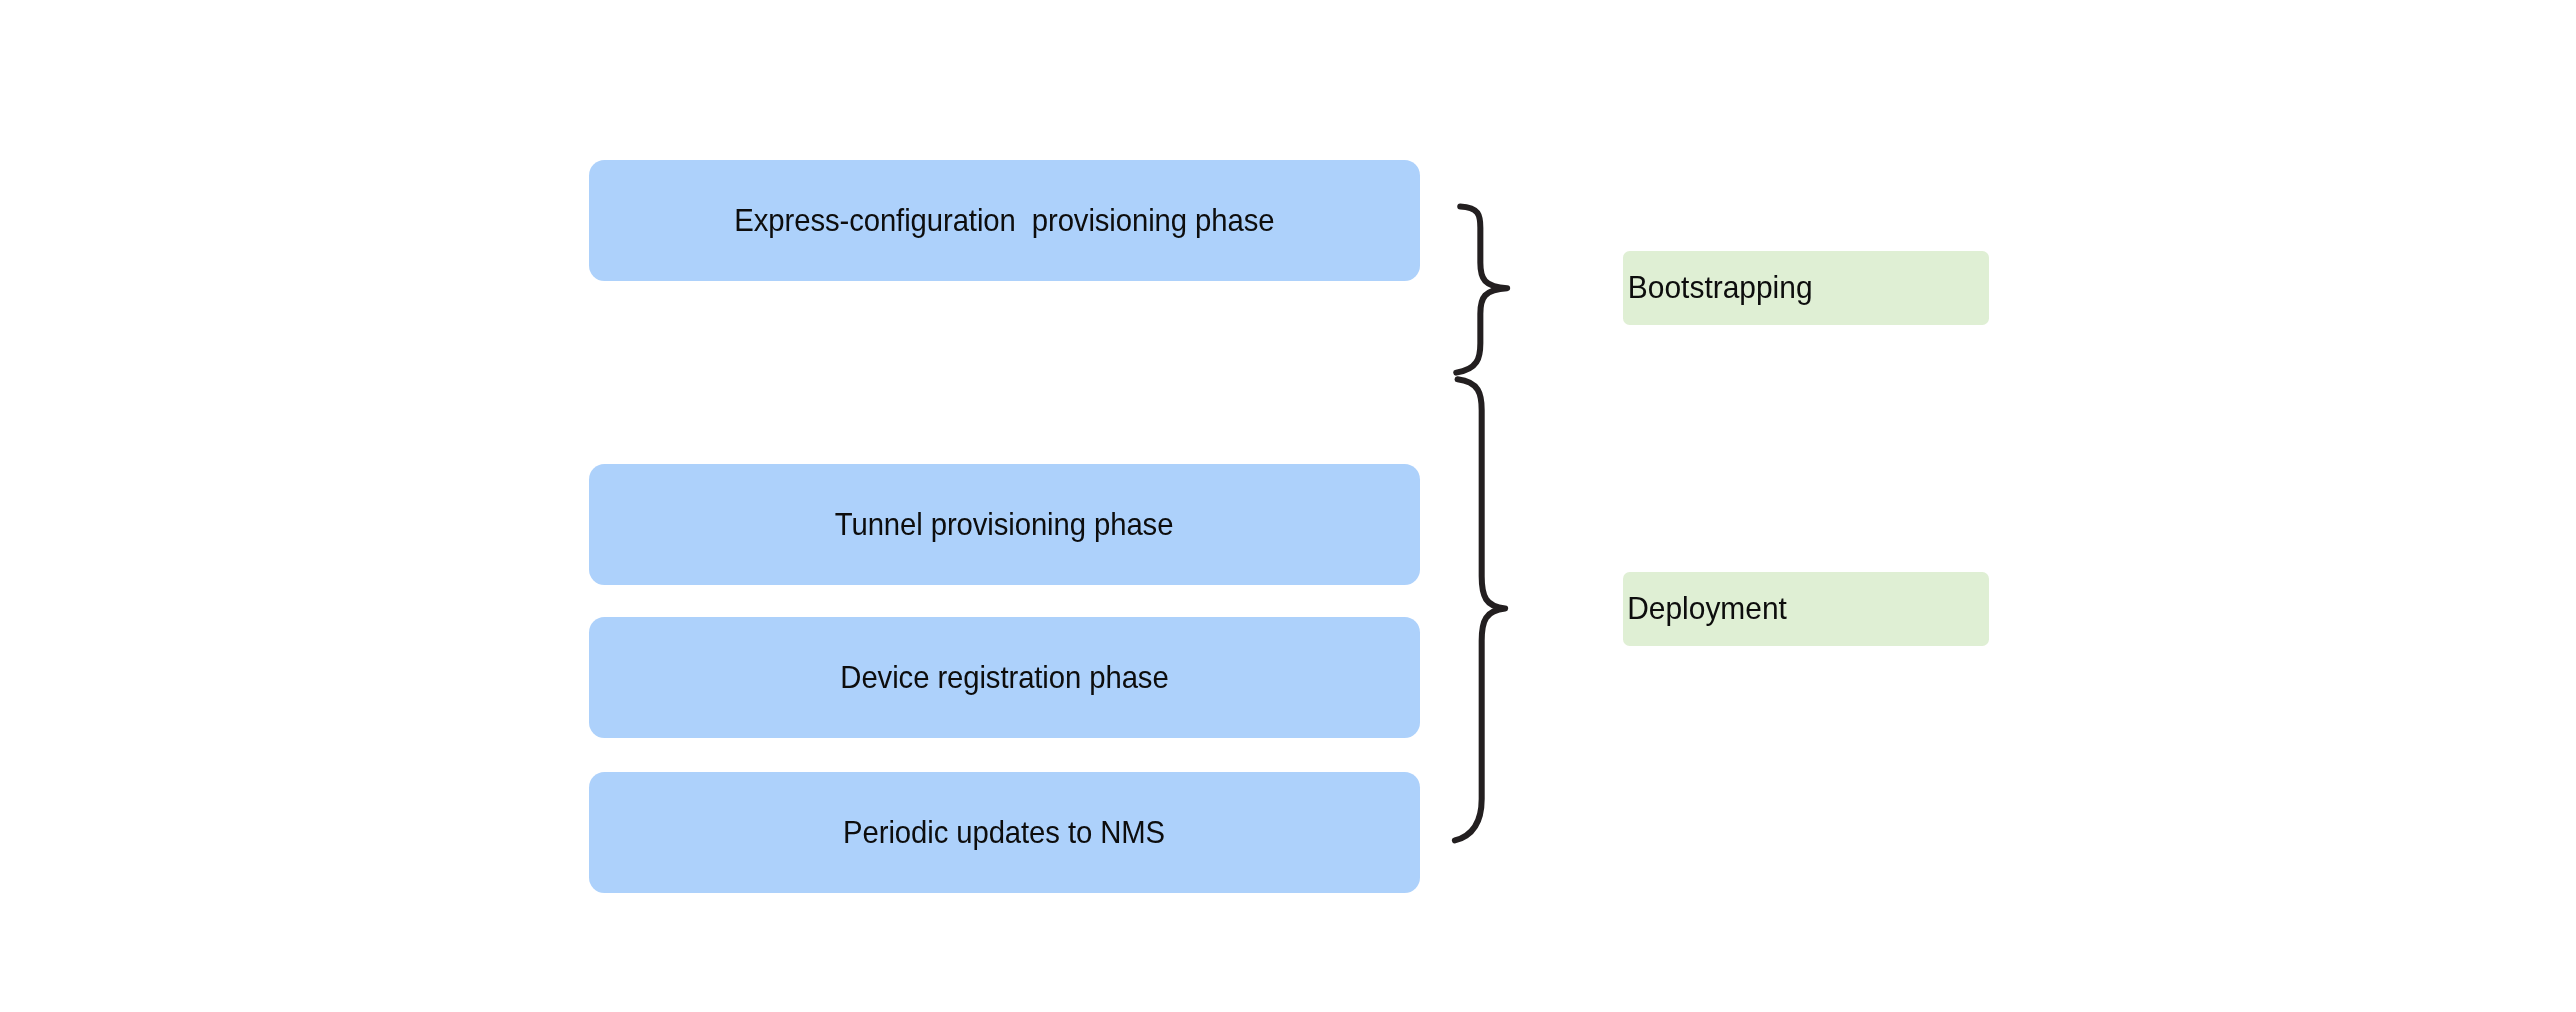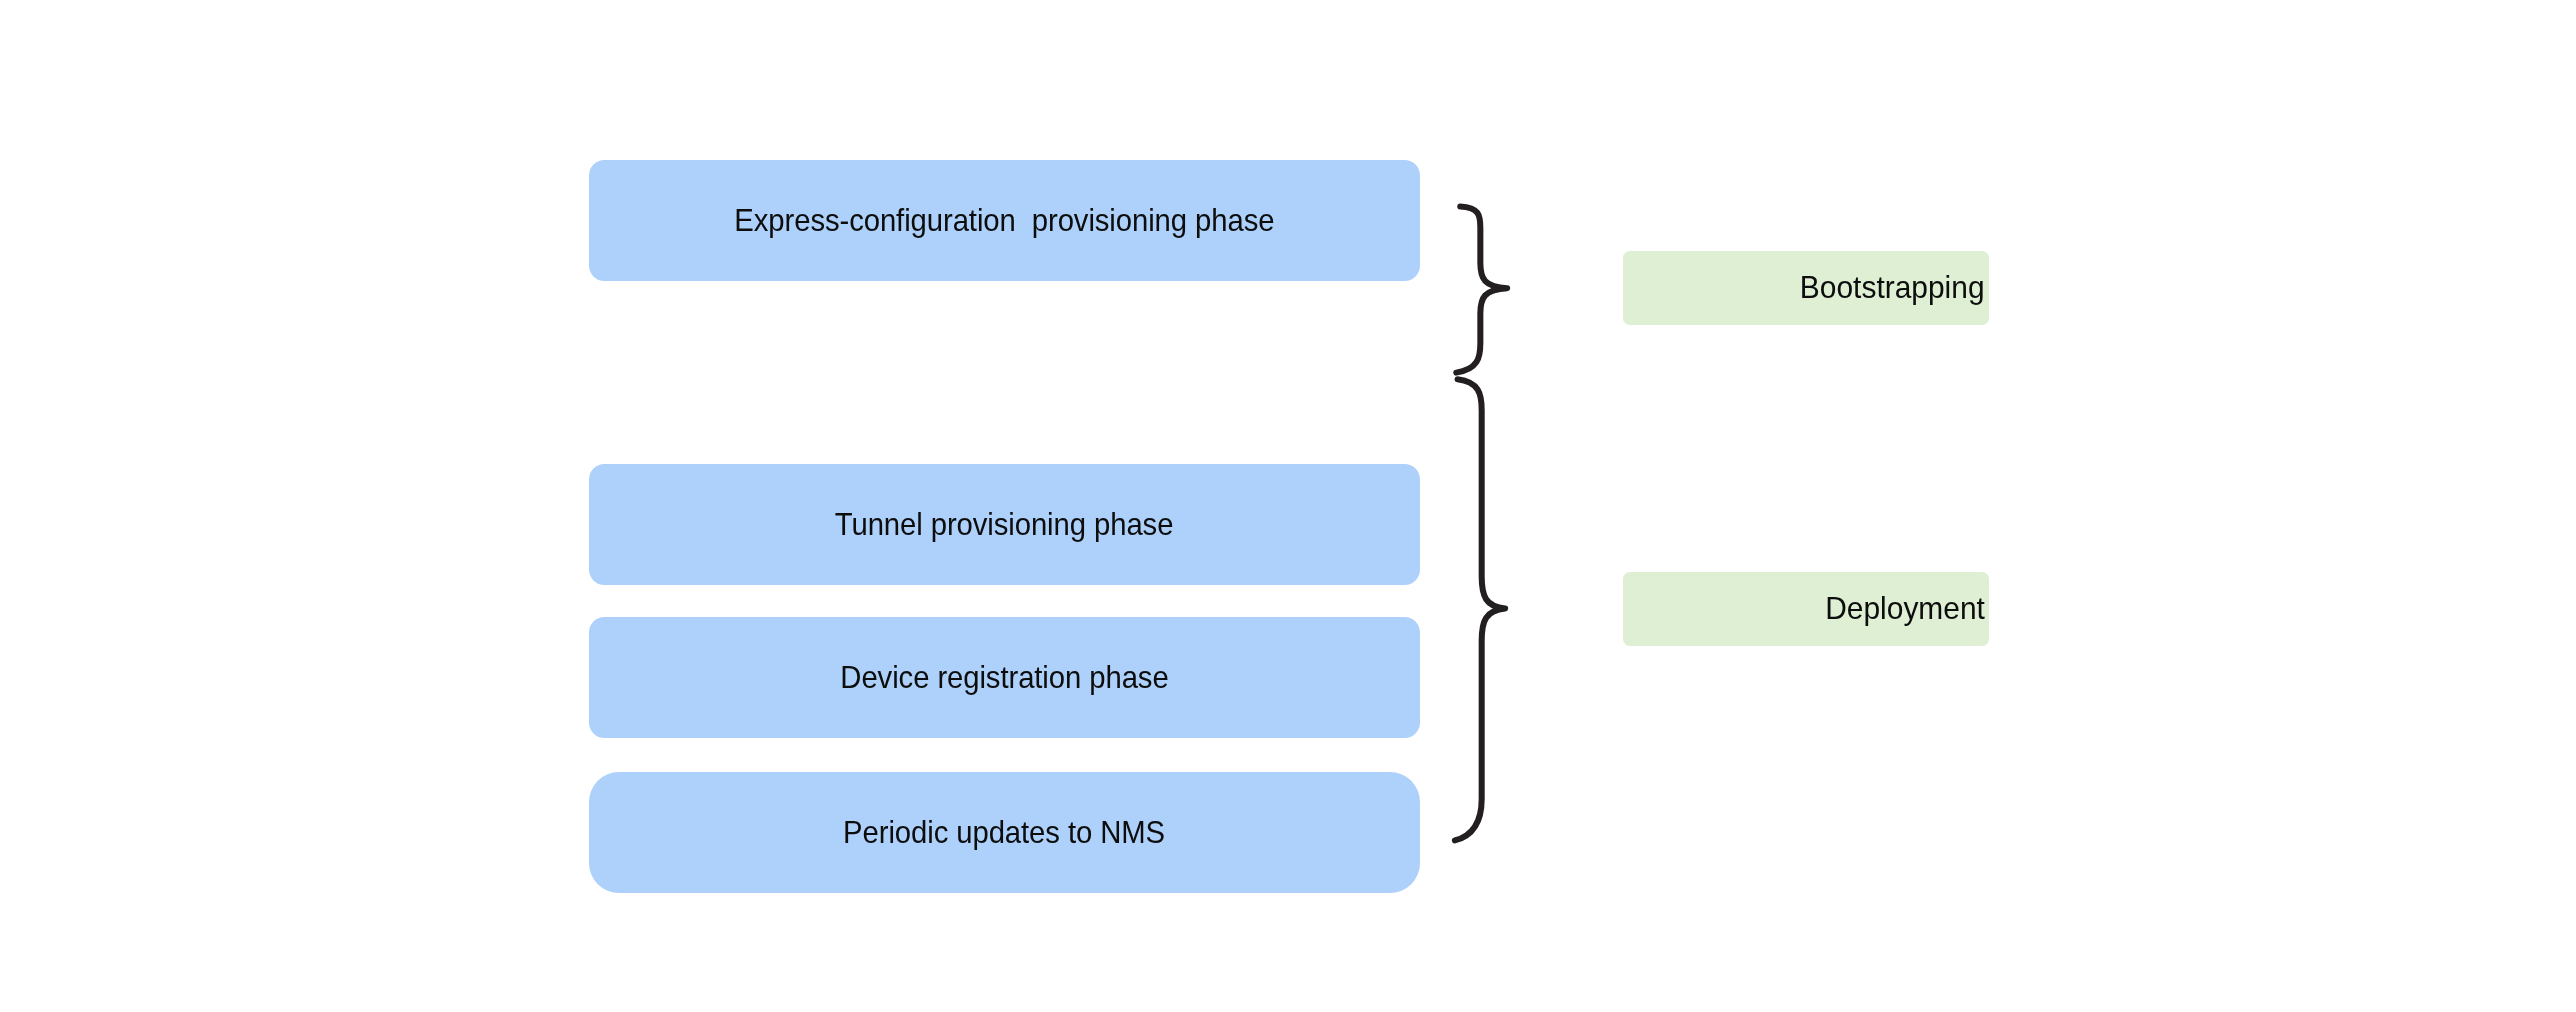--- a/index.html
+++ b/index.html
@@ -41,35 +41,34 @@
     line-height: 1;
     white-space: pre;
     transform: scaleX(0.93);
     transform-origin: center center;
   }
 
   .phase-box.p0 { top: 148px; margin-top: 12px; }
   .phase-box.p1 { top: 310px; }
   .phase-box.p2 { top: 464px; }
   .phase-box.p3 { top: 617px; }
-  .phase-box.p4 { top: 772px; border-radius: 30px; }
+  .phase-box.p4 { top: 772px; }
 
   
   .group-box {
     position: absolute;
     left: 1623px;
     width: 366px;
     height: 74px;
     background: #DFEFD4;
     border-radius: 6.7px;
     display: flex;
     align-items: center;
-    justify-content: flex-end;
+    justify-content: flex-start;
     box-sizing: border-box;
-    padding-left: 16px;
   }
   .group-label {
     font-family: "Liberation Sans", sans-serif;
     font-size: 31.5px;
     font-weight: 400;
     color: #0d0d0d;
     line-height: 1;
     white-space: pre;
     transform: scaleX(0.95);
     transform-origin: center center;

